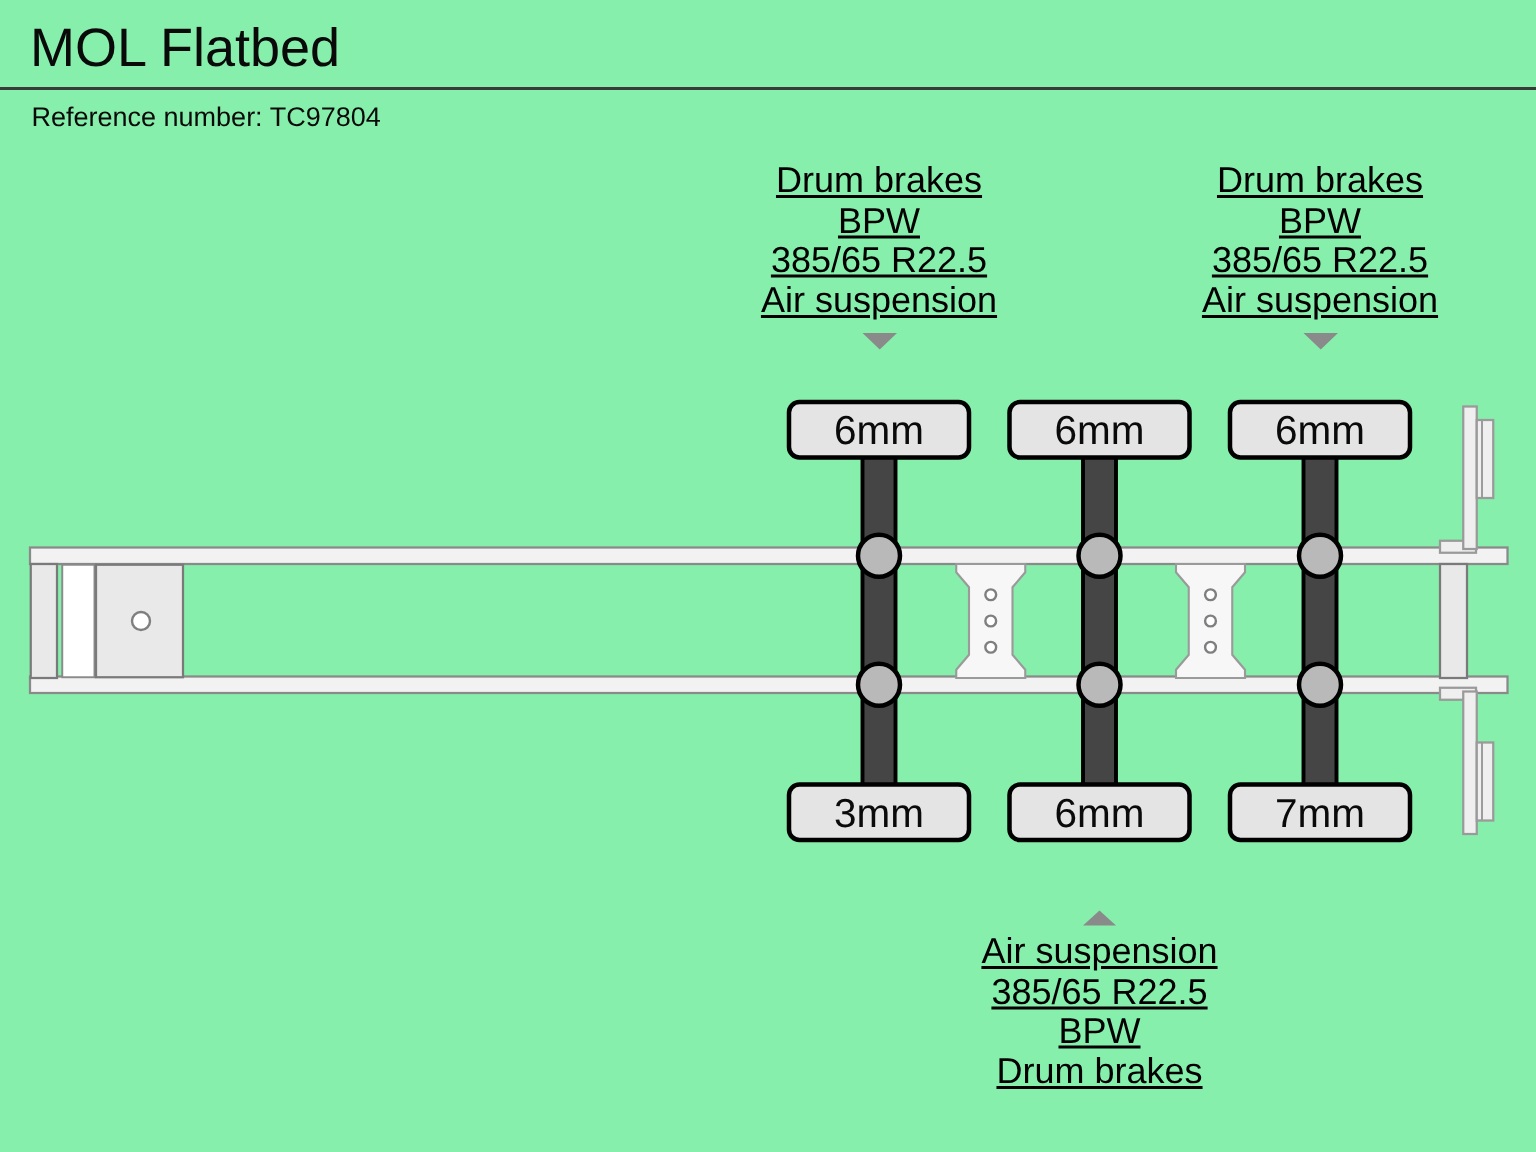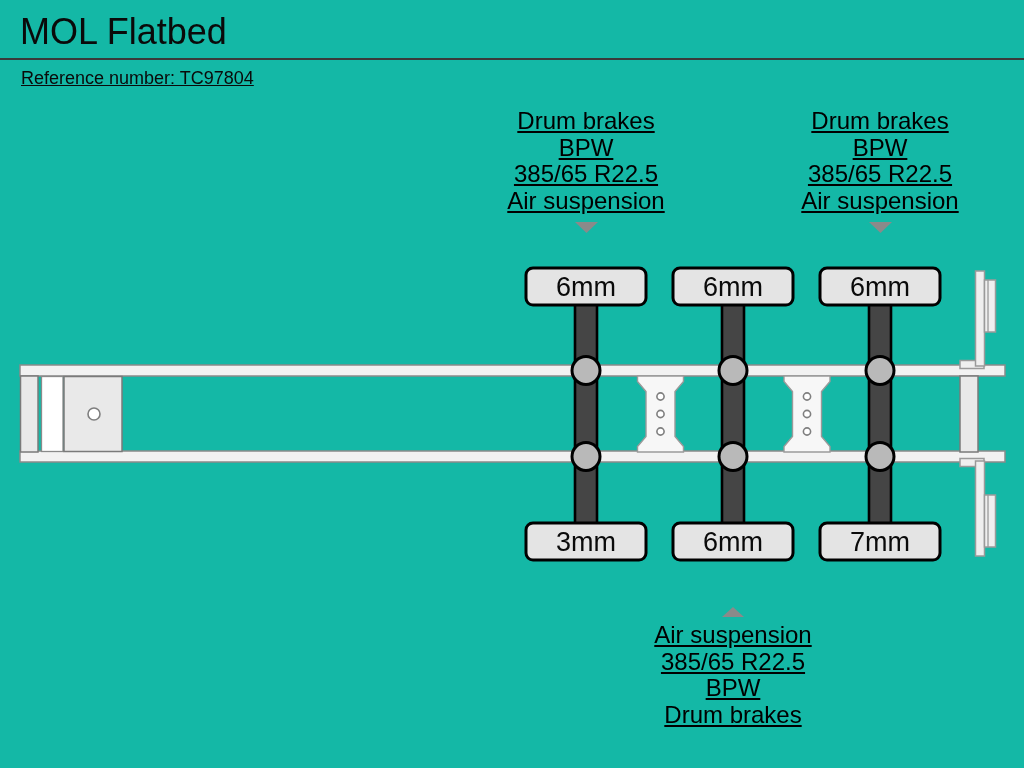--- a/index.html
+++ b/index.html
@@ -1,29 +1,29 @@
 <!DOCTYPE html>
 <html><head>
 <meta charset="utf-8">
 <style>
   html,body { margin:0; padding:0; background:#ffffff; }
   .page {
-    position:relative; width:1024px; height:768px; background:#14b8a6;
+    position:relative; width:1024px; height:768px; background:#86efac;
     font-family:"Liberation Sans", sans-serif; color:#0a0a0a; overflow:hidden;
   }
   .title {
     position:absolute; left:20px; top:12px;
     font-size:36px; line-height:40px; color:#0a0a0a; white-space:nowrap;
   }
   .rule {
     position:absolute; left:0; top:58px; width:1024px; height:2px; background:#3a3a3a;
   }
   .ref {
     position:absolute; left:21px; top:67px;
-    font-size:18px; line-height:22px; color:#0a0a0a; white-space:nowrap;text-decoration:underline;
+    font-size:18px; line-height:22px; color:#0a0a0a; white-space:nowrap;
   }
   .spec {
     position:absolute; width:300px; text-align:center;
     font-size:24px; line-height:26.5px; color:#000000;text-decoration:underline;
   }
   .spec-axle1 { left:436px; top:108px; }
   .spec-axle3 { left:730px; top:108px; }
   .spec-axle2 { left:583px; top:622px; }
   svg.diagram { position:absolute; left:0; top:0; }
   

